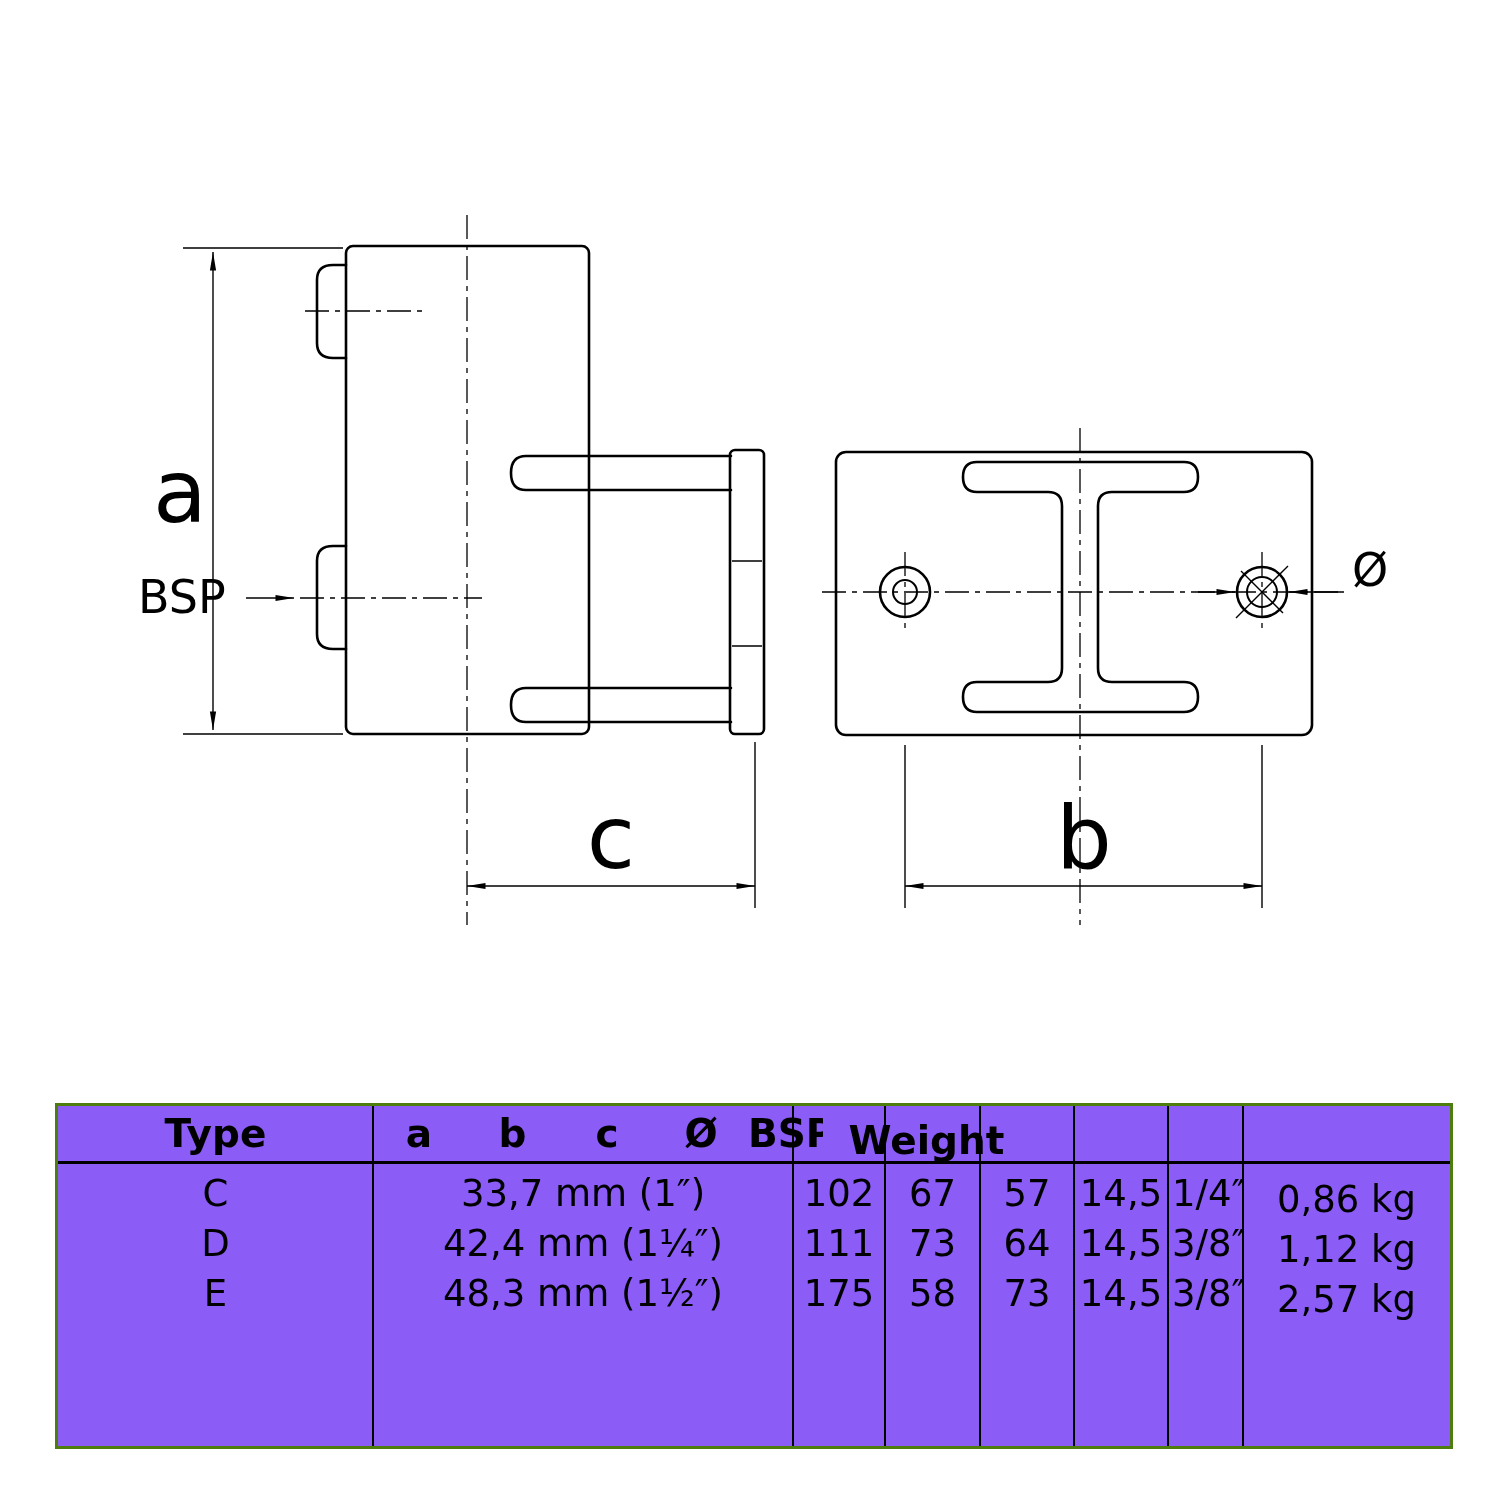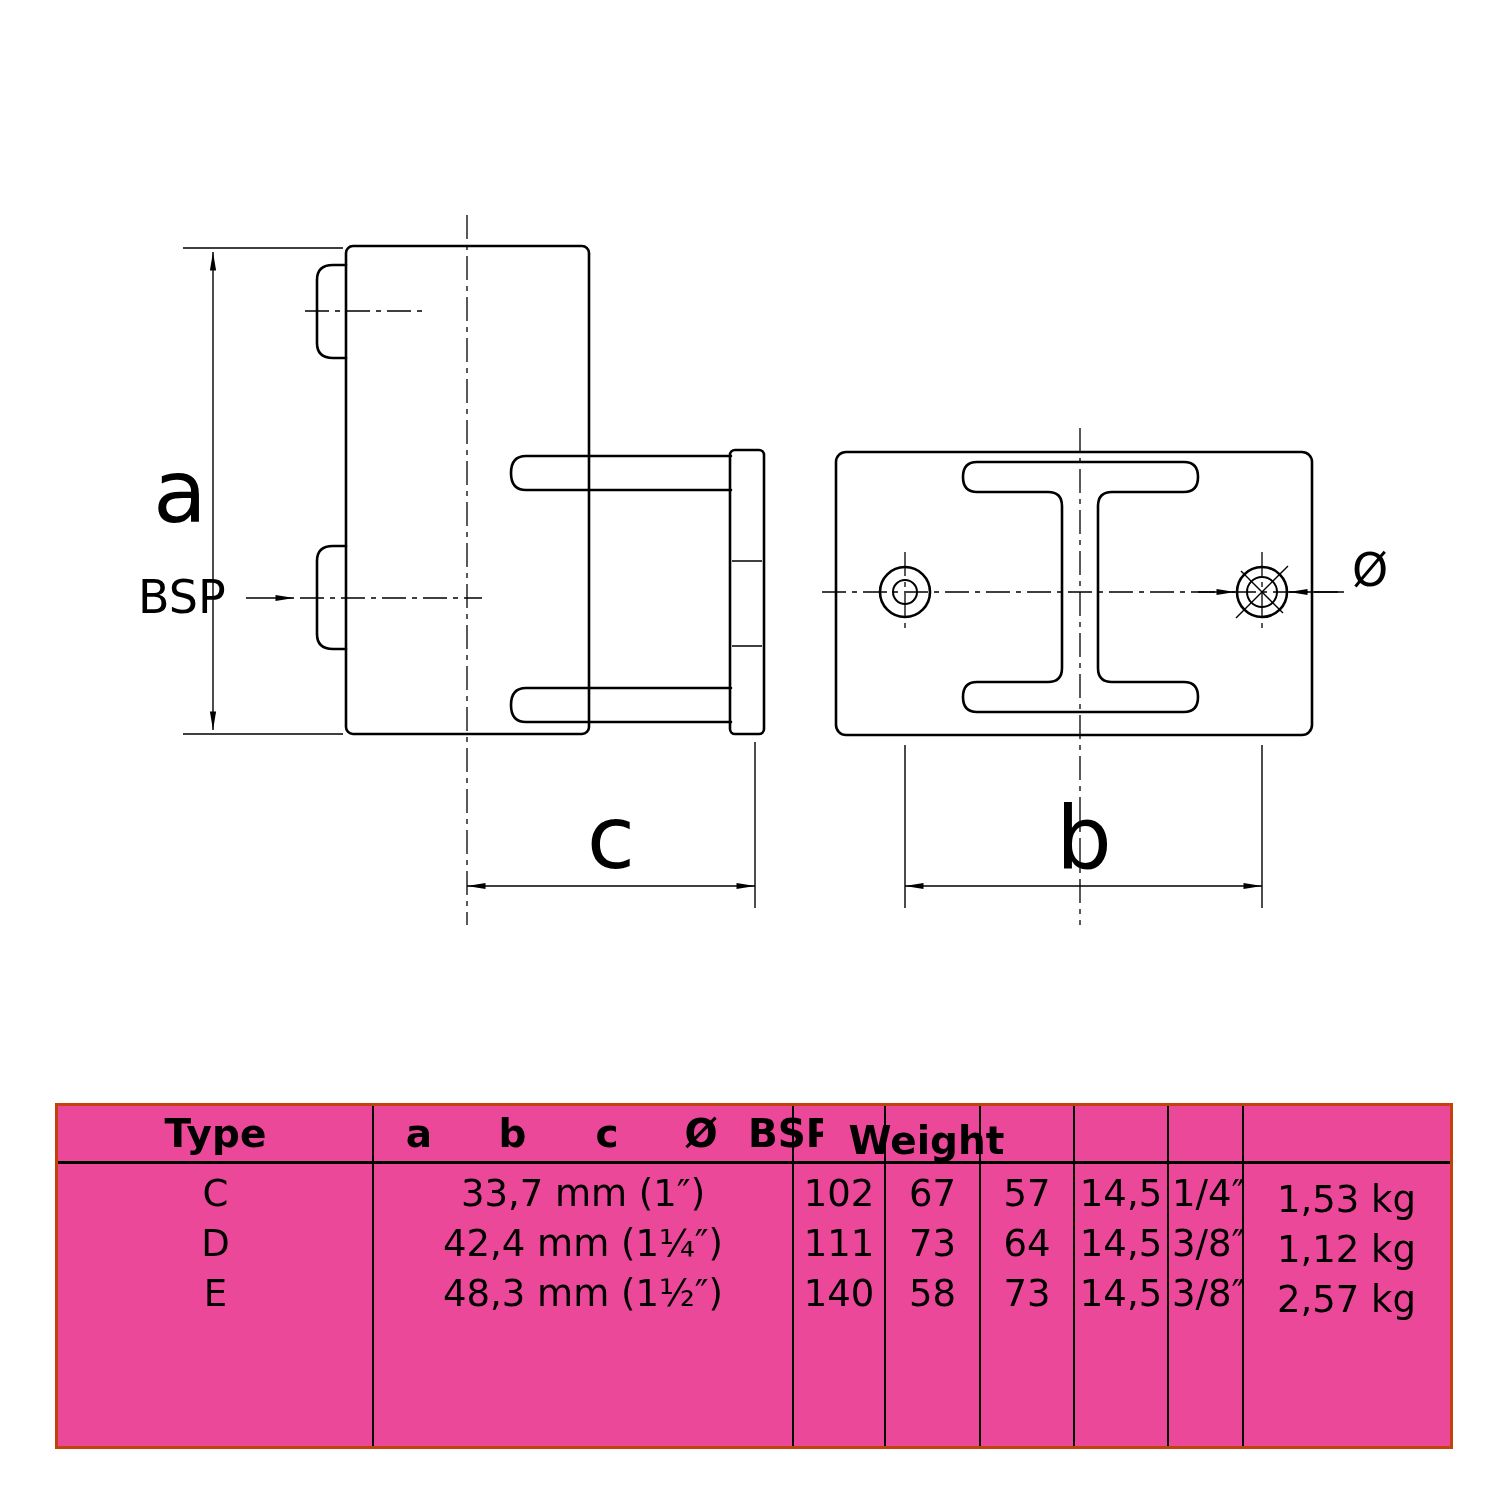--- a/index.html
+++ b/index.html
@@ -18,22 +18,22 @@
   .center  { fill:none; stroke:#000; stroke-width:1.3; stroke-dasharray:24 6 5 6; }
   .dim     { fill:none; stroke:#000; stroke-width:1.4; }
   text { fill:#000; font-family:"DejaVu Sans", sans-serif; }
   .lbl-big { font-size:88px; }
   .lbl-med { font-size:46px; }
 
   
   .spec-table {
     position:absolute; left:55px; top:1103px;
     width:1392px; height:340px;
-    border:3px solid #c2410c;
-    background:#ec4899;
+    border:3px solid #4d7c0f;
+    background:#8b5cf6;
     box-sizing:content-box;
   }
   .vline { position:absolute; top:0; bottom:0; width:2px; background:#000; }
   .thead {
     display:flex; height:55px; align-items:center;
     border-bottom:3px solid #000;
     font-weight:bold; font-size:39px;
   }
   .tbody { padding-top:4px; }
   .trow { display:flex; height:50px; align-items:center; font-size:37px; }
@@ -142,36 +142,36 @@
 
     <div class="tbody">
       <div class="trow">
         <div class="cell col-0">C</div>
         <div class="cell col-1">33,7 mm (1″)</div>
         <div class="cell col-2">102</div>
         <div class="cell col-3">67</div>
         <div class="cell col-4">57</div>
         <div class="cell col-5">14,5</div>
         <div class="cell col-6">1/4″</div>
-        <div class="cell col-7">1,53 kg</div>
+        <div class="cell col-7">0,86 kg</div>
       </div>
       <div class="trow">
         <div class="cell col-0">D</div>
         <div class="cell col-1">42,4 mm (1¼″)</div>
         <div class="cell col-2">111</div>
         <div class="cell col-3">73</div>
         <div class="cell col-4">64</div>
         <div class="cell col-5">14,5</div>
         <div class="cell col-6">3/8″</div>
         <div class="cell col-7">1,12 kg</div>
       </div>
       <div class="trow">
         <div class="cell col-0">E</div>
         <div class="cell col-1">48,3 mm (1½″)</div>
-        <div class="cell col-2">140</div>
+        <div class="cell col-2">175</div>
         <div class="cell col-3">58</div>
         <div class="cell col-4">73</div>
         <div class="cell col-5">14,5</div>
         <div class="cell col-6">3/8″</div>
         <div class="cell col-7">2,57 kg</div>
       </div>
     </div>
   </div>
 
 </div>

